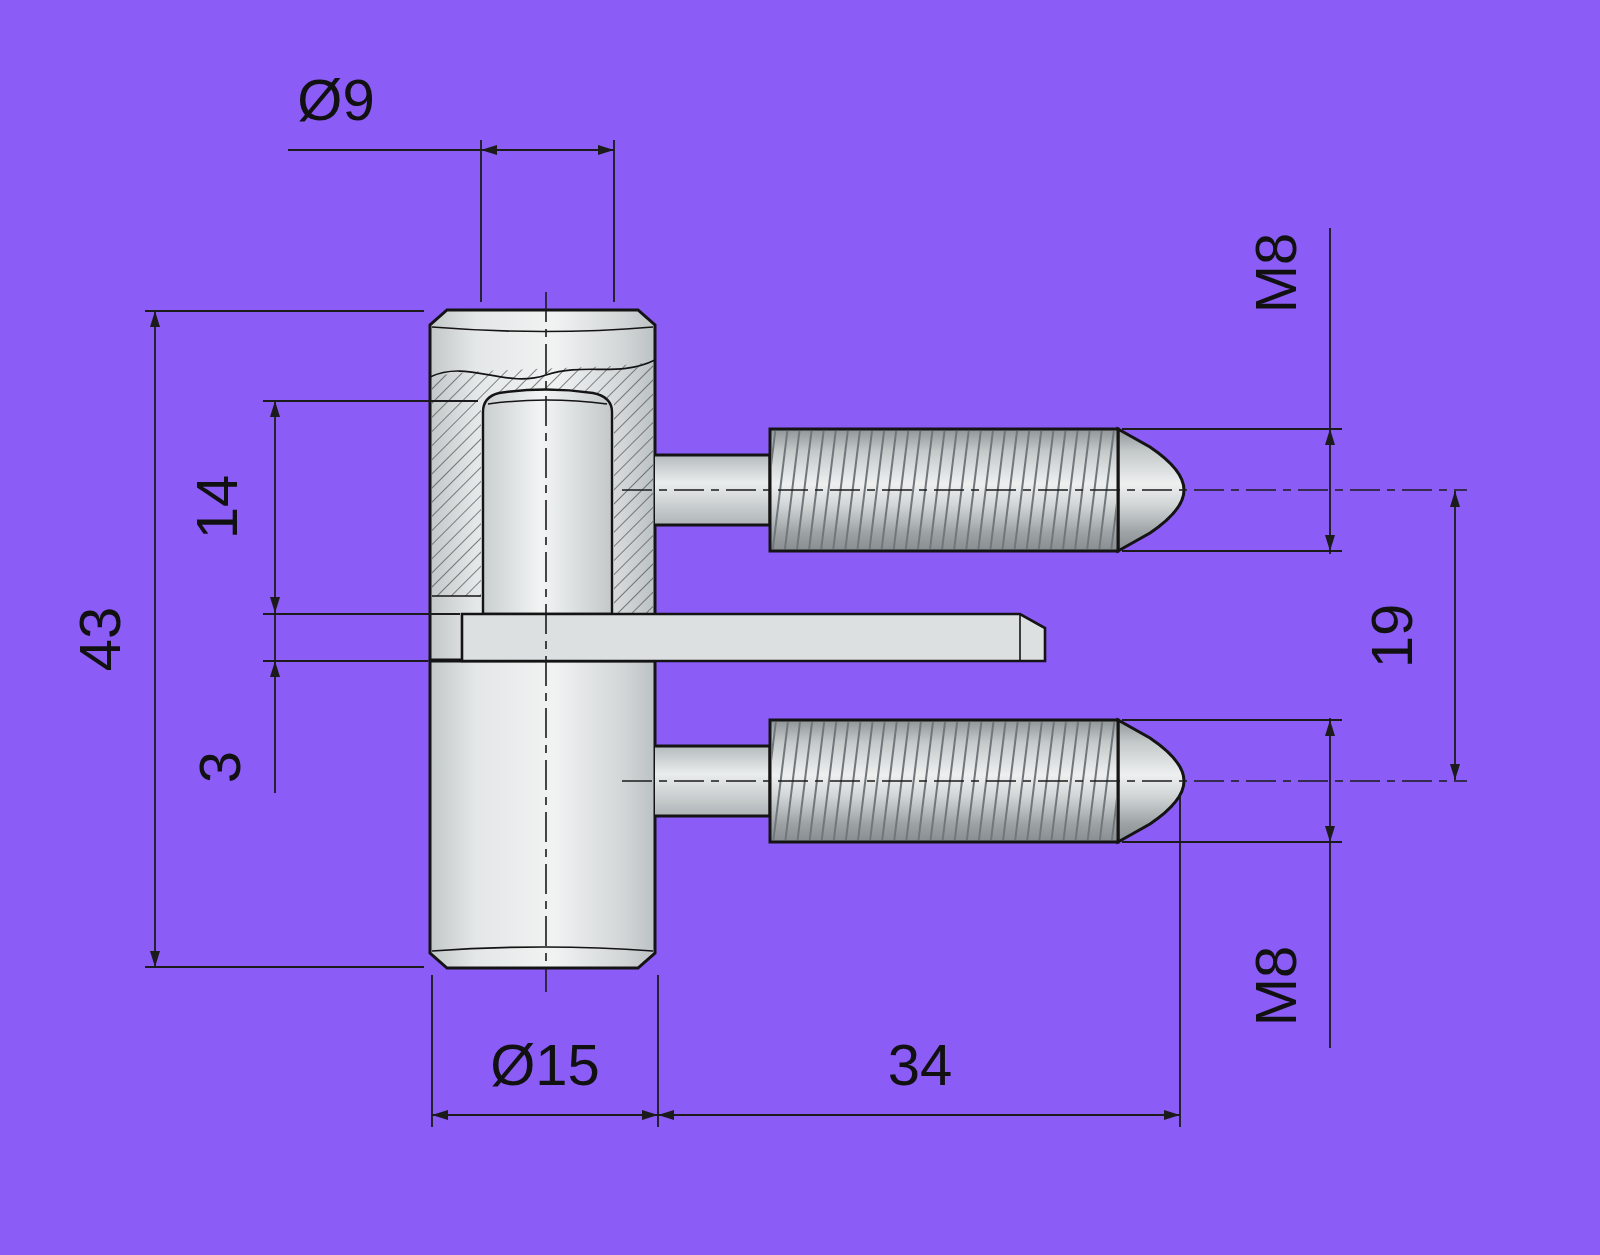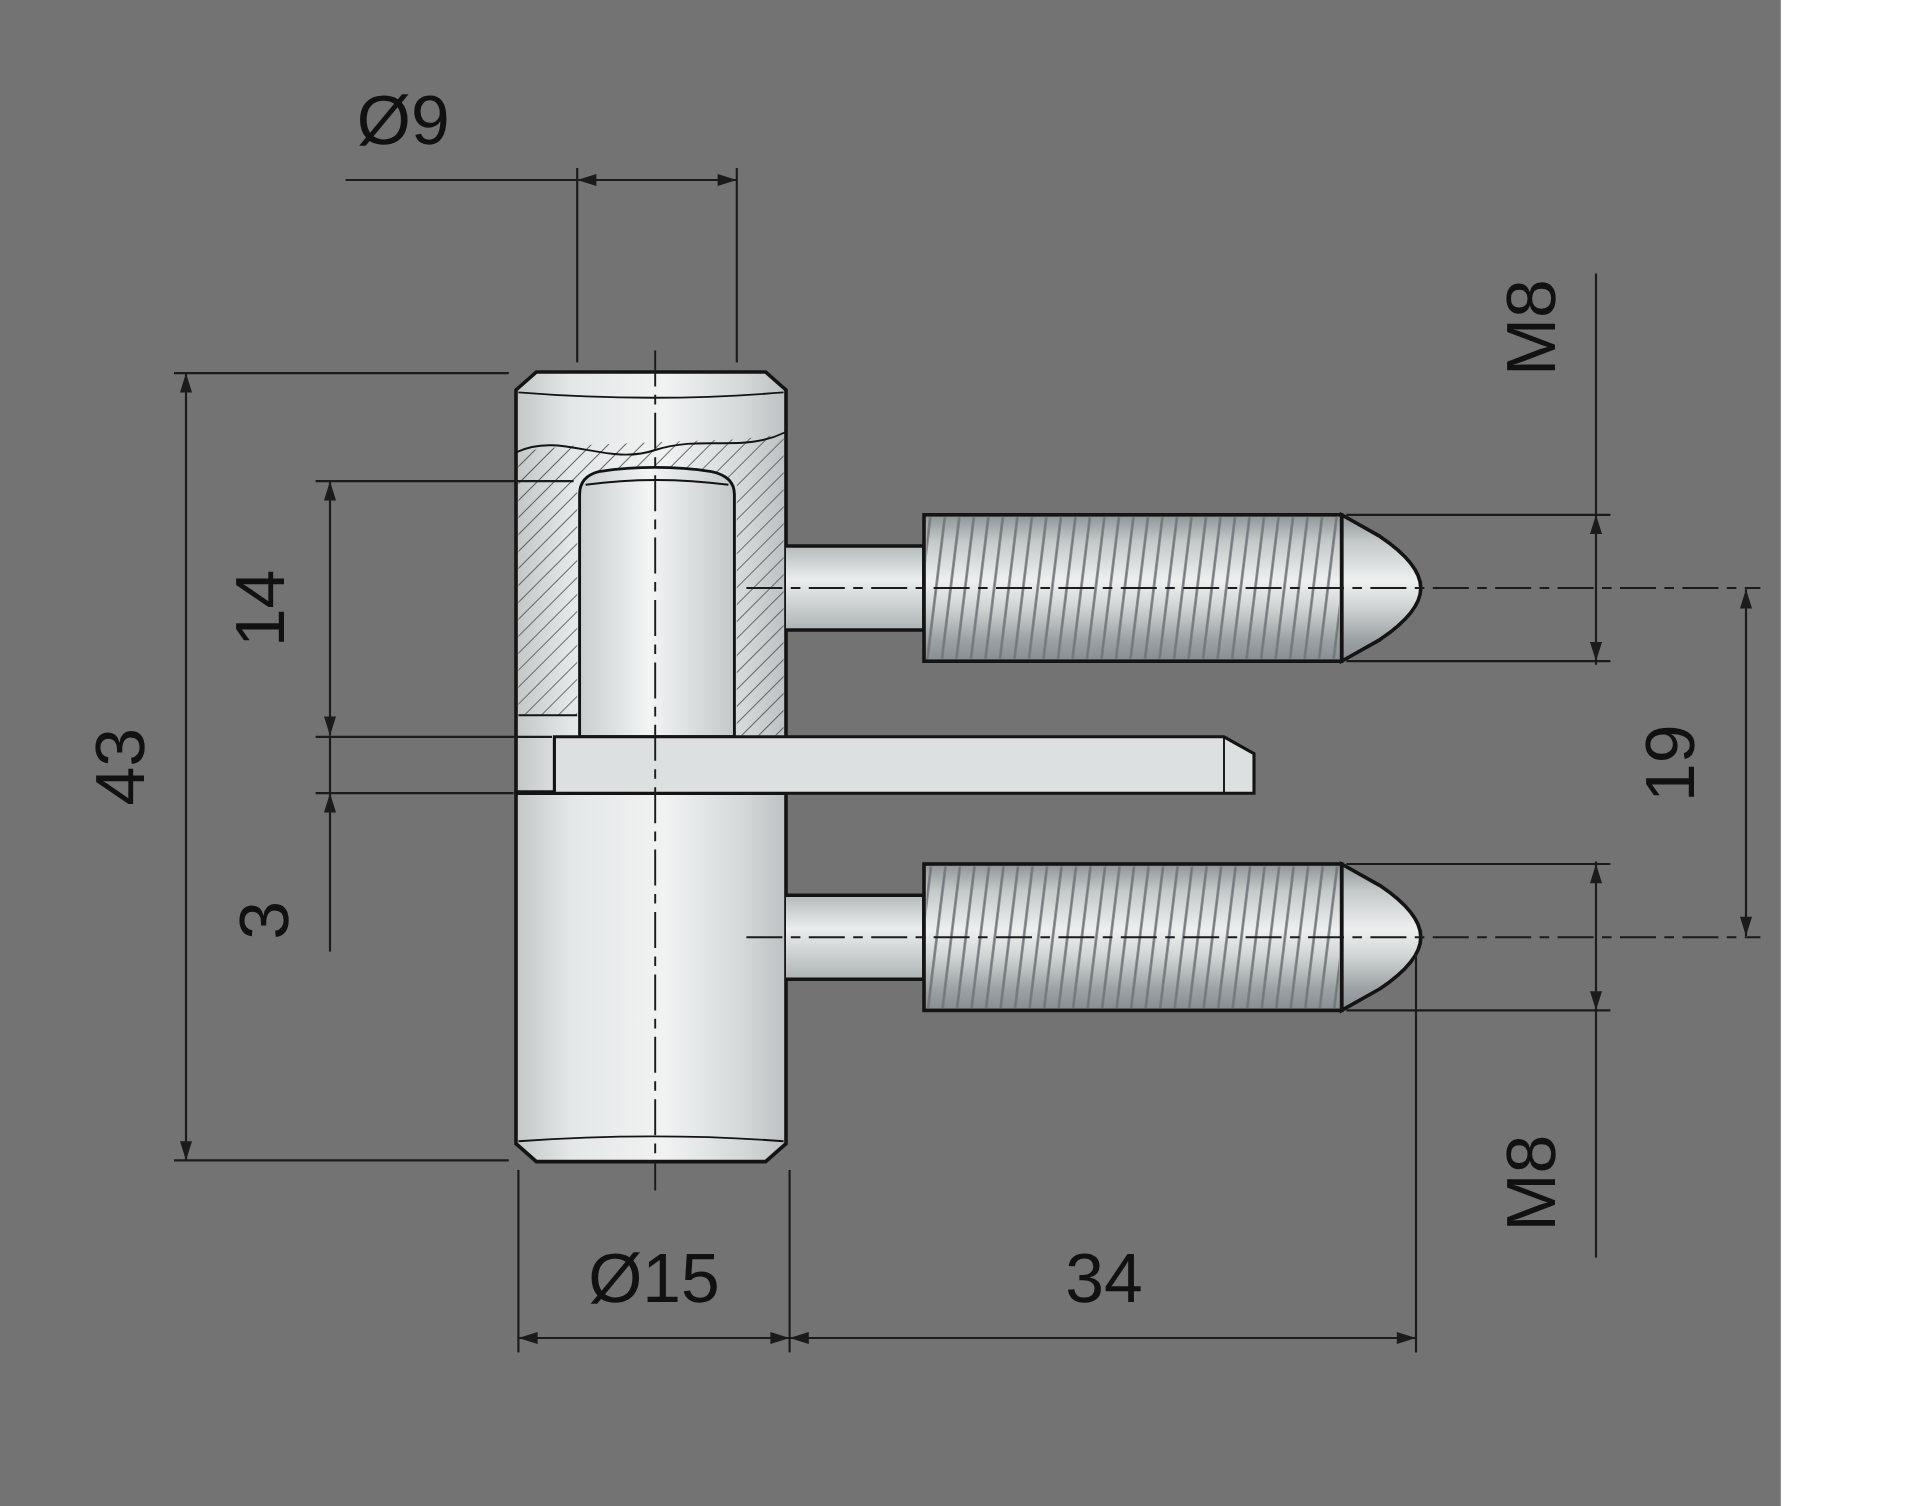--- a/index.html
+++ b/index.html
@@ -1,20 +1,20 @@
 <!DOCTYPE html>
 <html><head>
 <meta charset="utf-8">
 <style>
   html, body { margin: 0; padding: 0; background: #ffffff; }
   #canvas {
     position: relative;
-    width: 1484px;
+    width: 1600px;
     height: 1255px;
-    background: #737373;
+    background: #8b5cf6;
     overflow: hidden;
     font-family: "Liberation Sans", sans-serif;
   }
   svg { display: block; }
   .outline { stroke: #141414; stroke-width: 3; }
   .thin    { stroke: #141414; stroke-width: 1.6; fill: none; }
   .dim     { stroke: #1b1b1b; stroke-width: 1.8; fill: none; }
   .center  { stroke: #1b1b1b; stroke-width: 1.6; stroke-dasharray: 30 7 8 7; fill: none; }
   .arrow   { fill: #1b1b1b; stroke: none; }
   text.dimtext {

